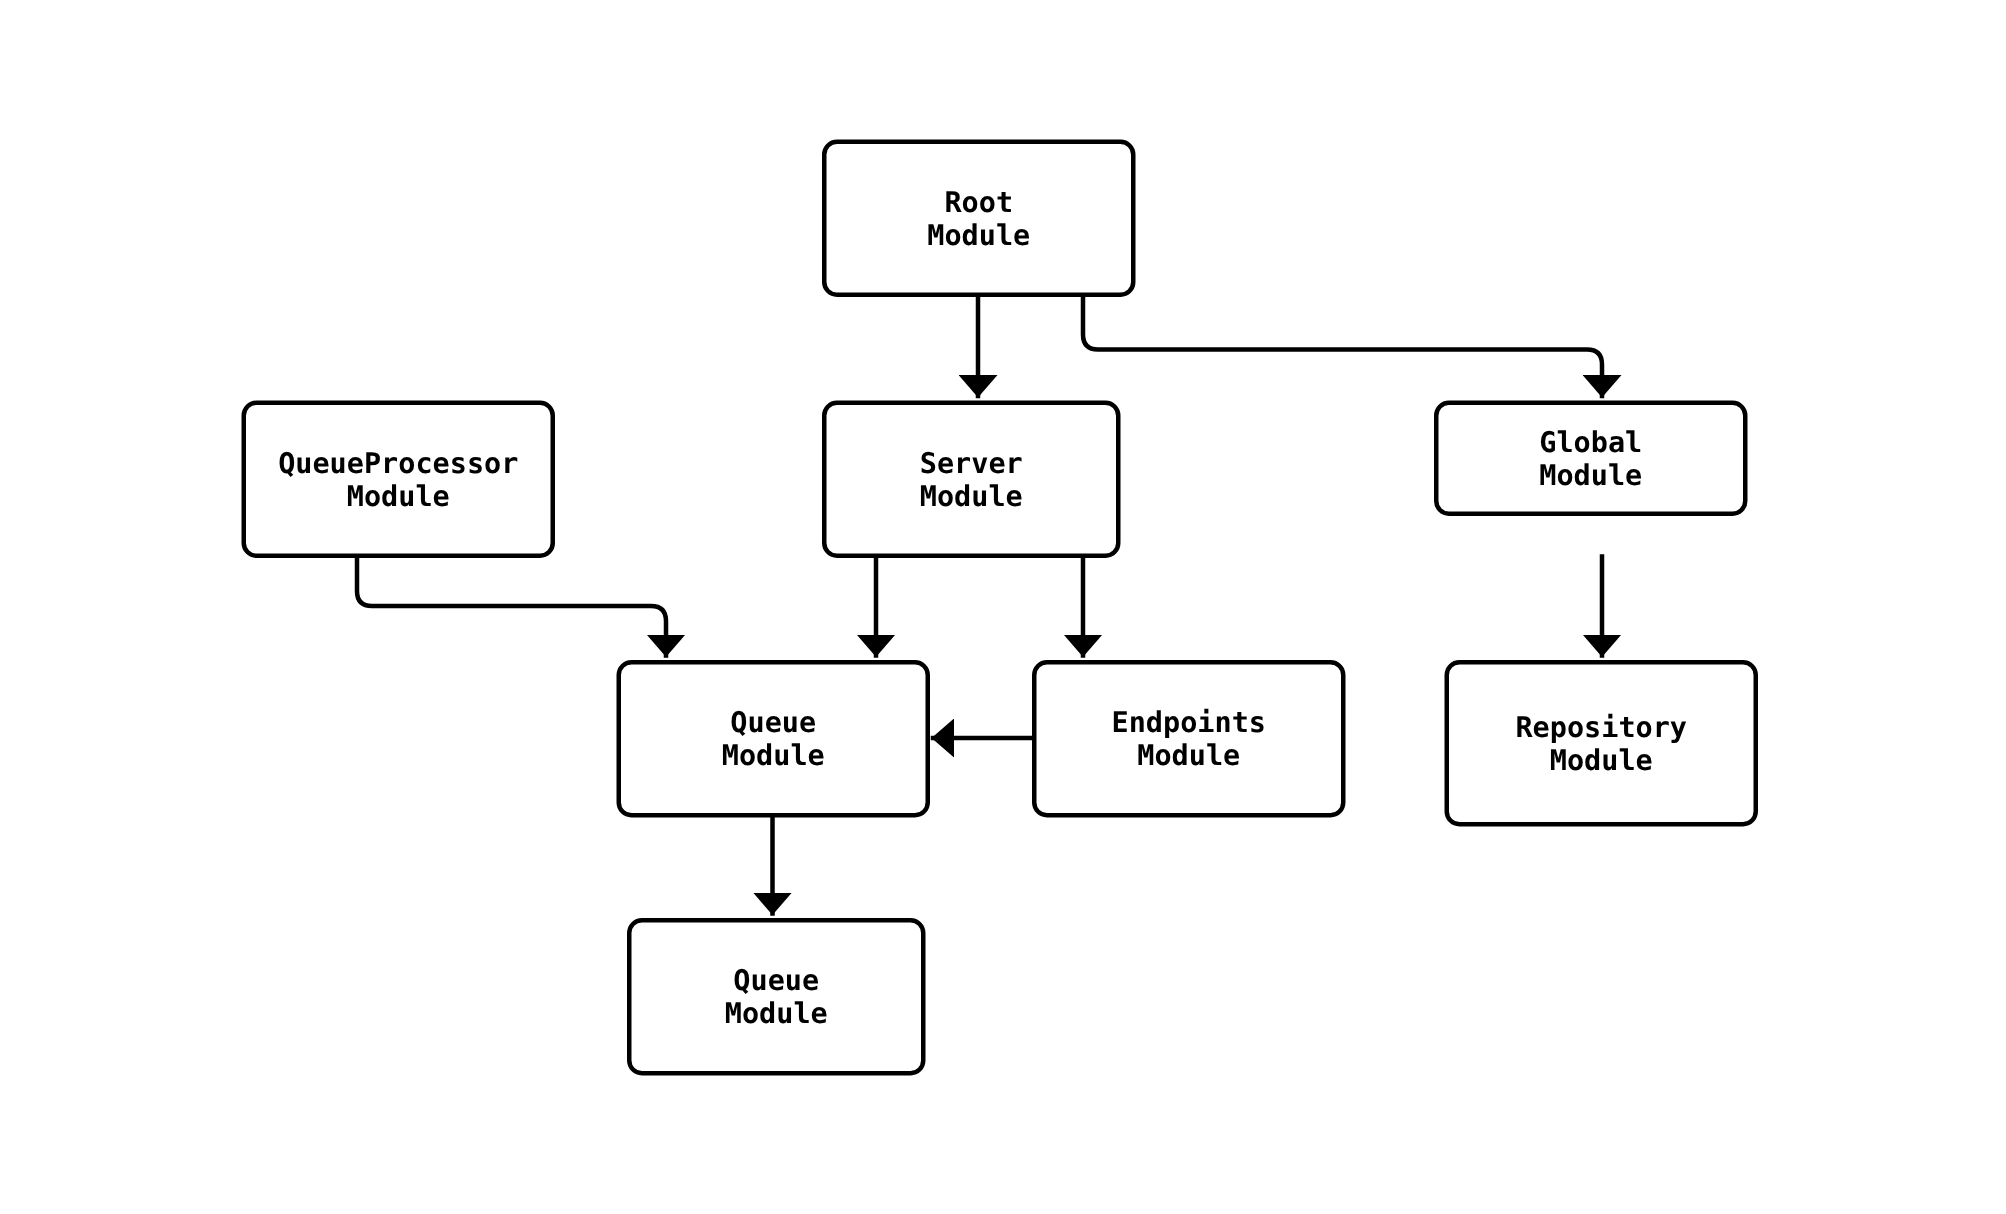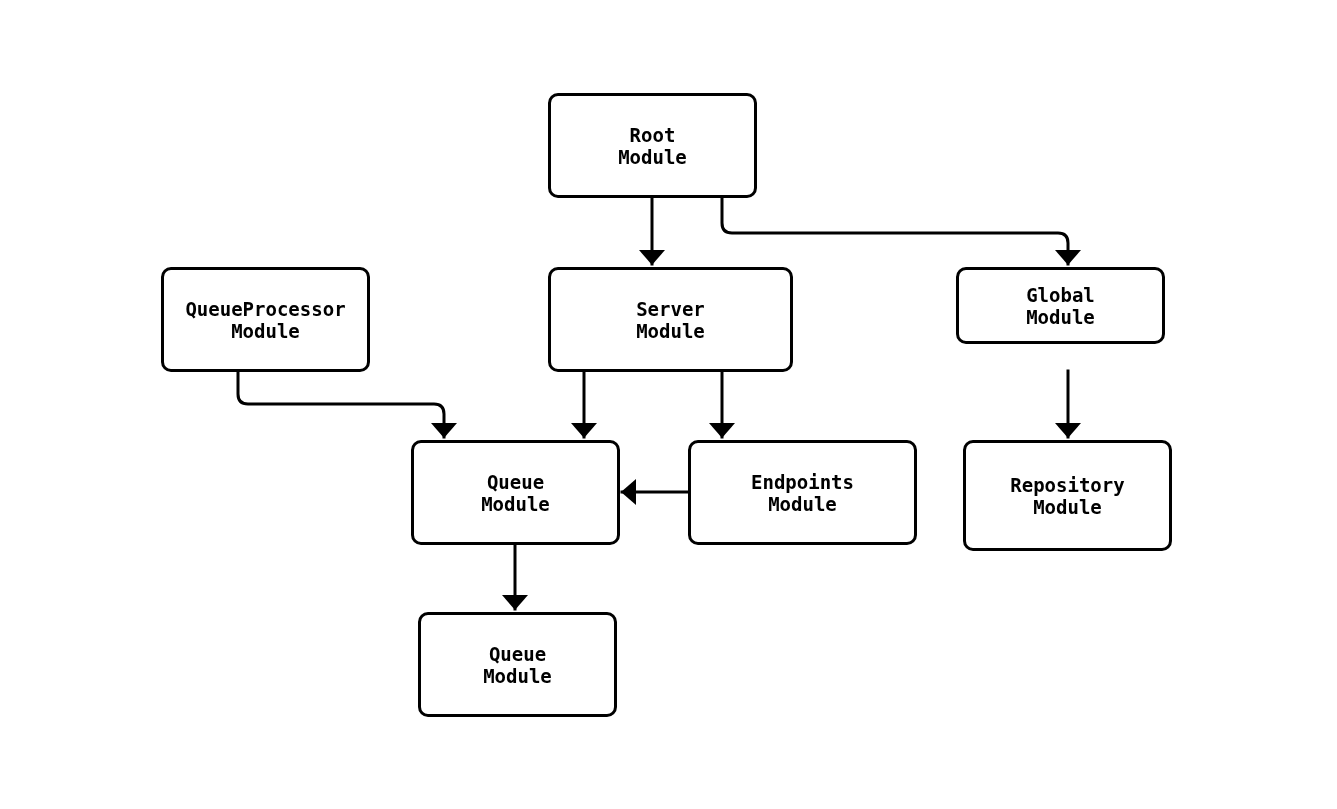--- a/index.html
+++ b/index.html
@@ -76,36 +76,36 @@
   <div class="node" style="left: 548px; top: 93px; width: 209px; height: 105px;">
     <span class="node-label">Root
 Module</span>
   </div>
 
   <div class="node" style="left: 133px; top: 267px; width: 209px; height: 105px; margin-left: 28px;">
     <span class="node-label">QueueProcessor
 Module</span>
   </div>
 
-  <div class="node" style="left: 548px; top: 267px; width: 245px; height: 105px;">
+  <div class="node" style="left: 548px; top: 267px; width: 199px; height: 105px;">
     <span class="node-label">Server
 Module</span>
   </div>
 
   <div class="node" style="left: 956px; top: 267px; width: 209px; height: 77px;">
     <span class="node-label">Global
 Module</span>
   </div>
 
   <div class="node" style="left: 411px; top: 440px; width: 209px; height: 105px;">
     <span class="node-label">Queue
 Module</span>
   </div>
 
-  <div class="node" style="left: 688px; top: 440px; width: 229px; height: 105px;">
+  <div class="node" style="left: 688px; top: 440px; width: 209px; height: 105px;">
     <span class="node-label">Endpoints
 Module</span>
   </div>
 
   <div class="node" style="left: 963px; top: 440px; width: 209px; height: 111px;">
     <span class="node-label">Repository
 Module</span>
   </div>
 
   <div class="node" style="left: 418px; top: 612px; width: 199px; height: 105px;">

